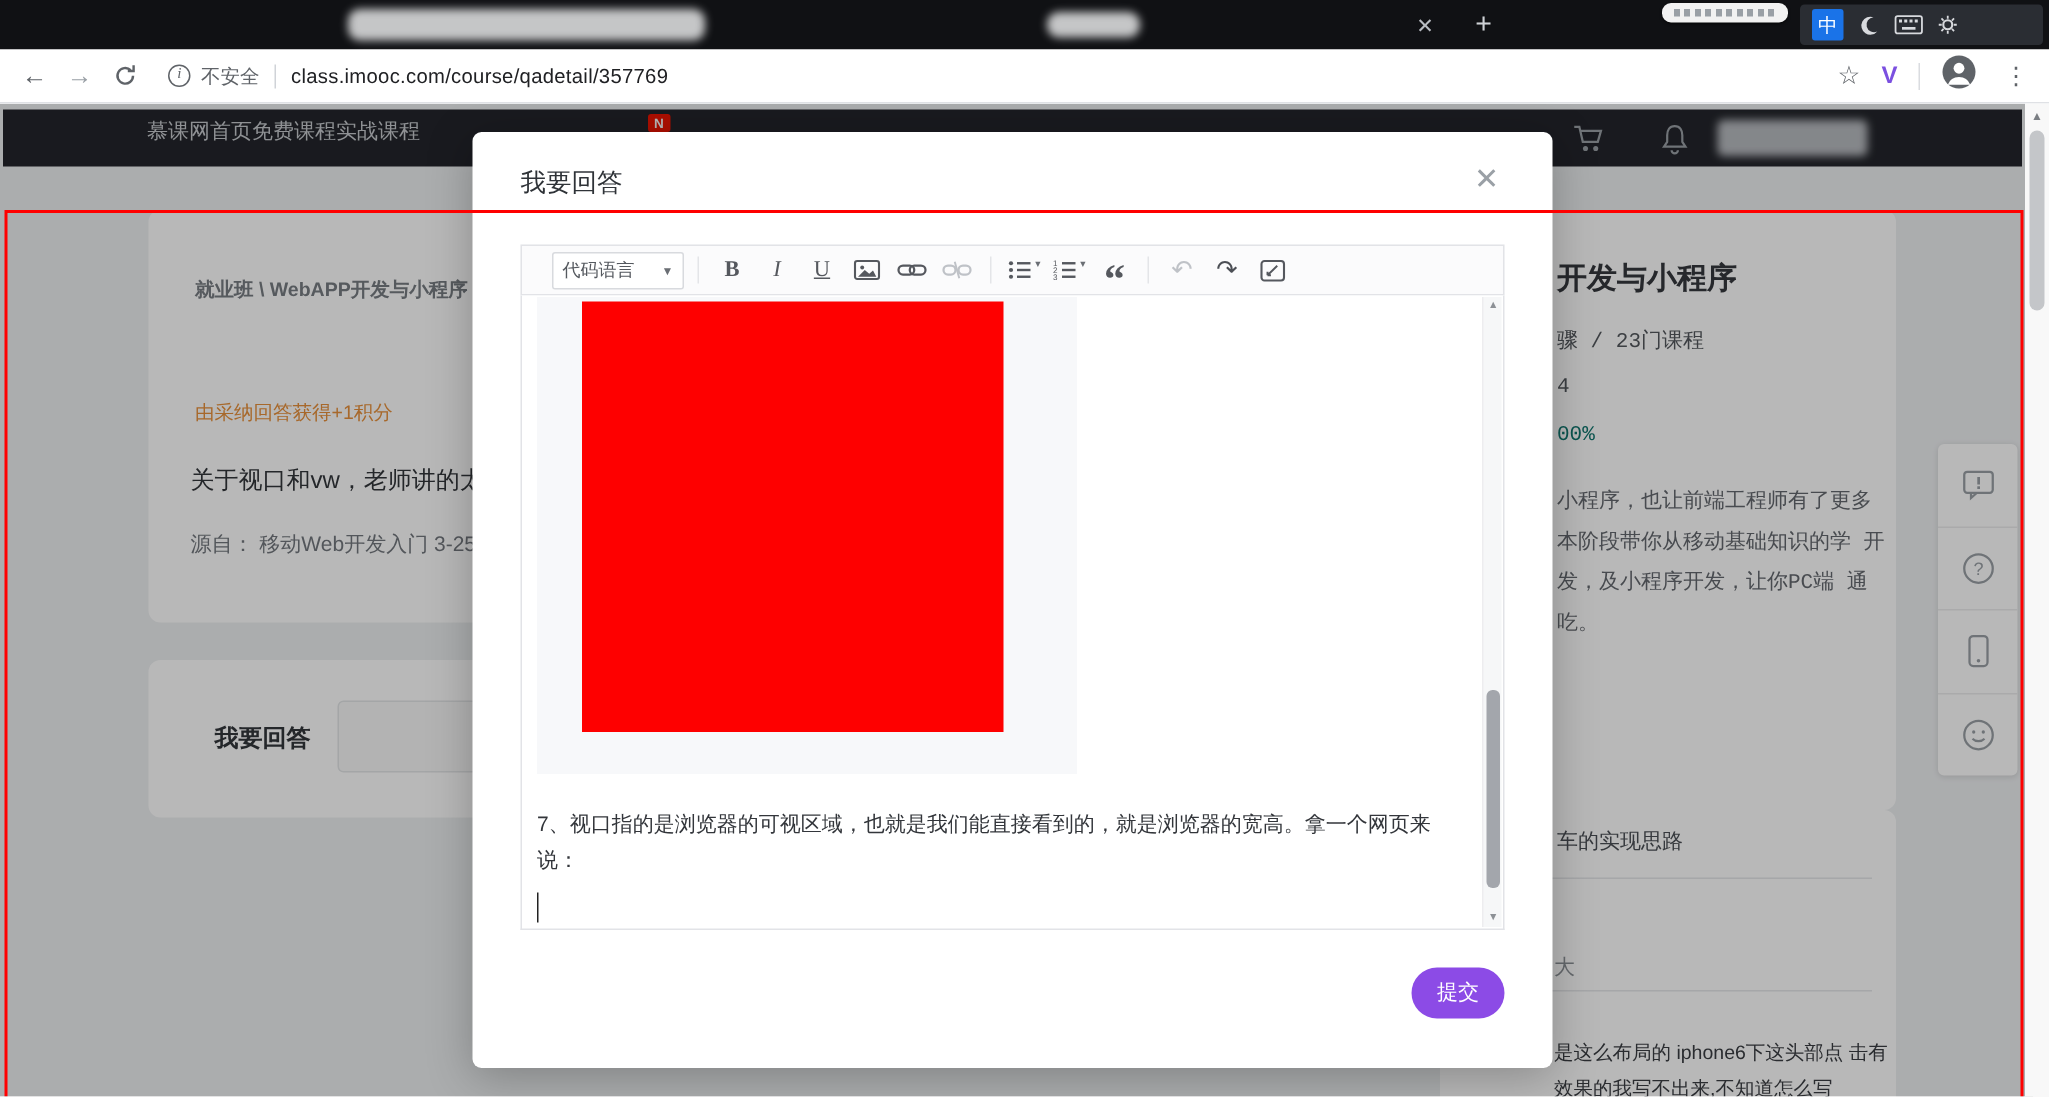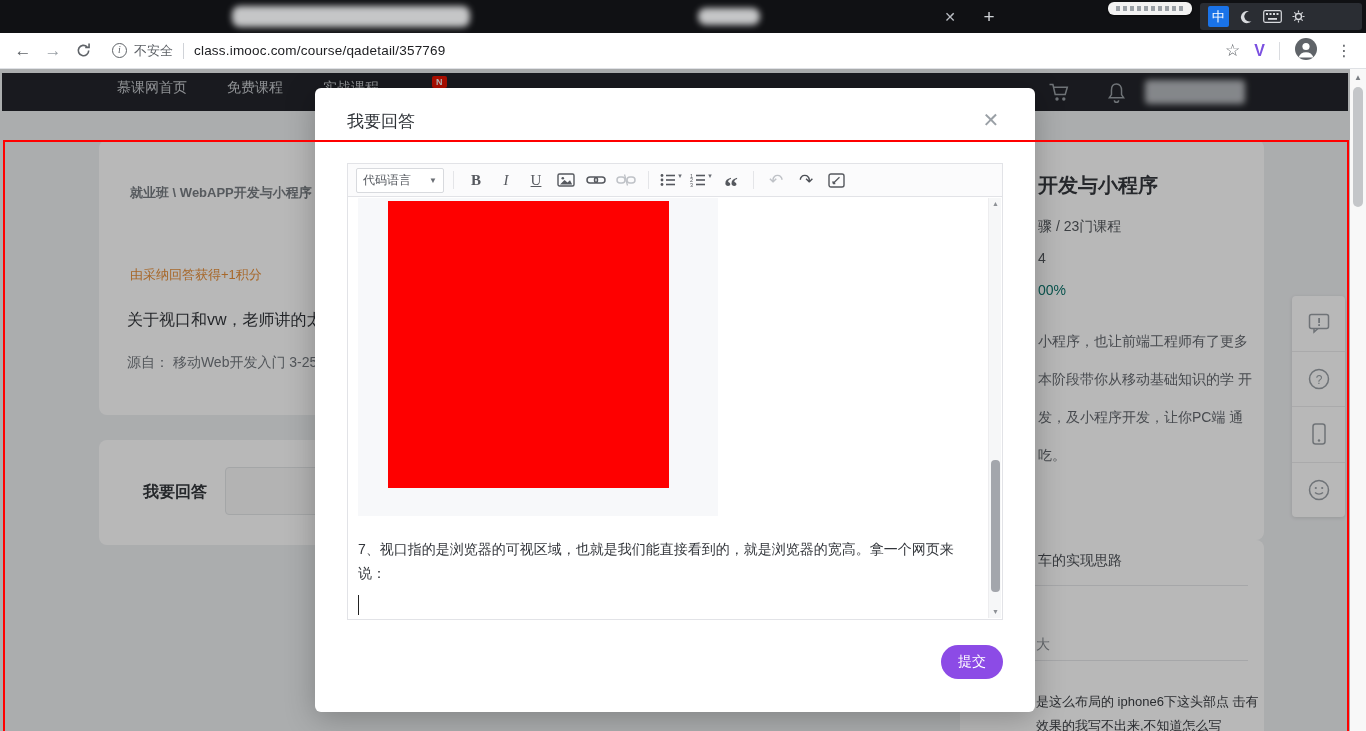--- a/index.html
+++ b/index.html
@@ -42,21 +42,21 @@
   .url-text { color:#202124; font-size:13.5px; letter-spacing:.2px; }
   .addr-right { margin-left:auto; display:flex; align-items:center; gap:14px; padding-right:10px; }
   .star-glyph { font-size:17px; color:#5f6368; cursor:pointer; }
   .ext-v { color:#7b50e0; font-weight:bold; font-size:16px; cursor:pointer; }
   .addr-right .addr-sep2 { width:1px; height:18px; background:#dadce0; }
   .kebab { font-size:16px; color:#5f6368; cursor:pointer; padding:0 4px; }
 
   
   .page { position:absolute; left:0; top:69px; width:1350px; height:662px; background:#eef0f2; overflow:hidden; }
   .site-nav { position:absolute; left:2px; top:4px; width:1346px; height:38px; background:#23252b; }
-  .site-nav .items { position:absolute; left:96px; top:0; display:flex; gap:40px; height:30px; align-items:center;margin-left:19px; }
+  .site-nav .items { position:absolute; left:96px; top:0; display:flex; height:30px; align-items:center; }
   .site-nav .items span { color:#c6c9ce; font-size:14px; cursor:pointer; white-space:nowrap; }
   .n-badge { position:absolute; left:430px; top:3px; background:#f01400; color:#fff; font-size:9px;
     padding:1px 4px; border-radius:2px; font-weight:bold; }
   .nav-icon { position:absolute; top:9px; cursor:pointer; }
   .nav-icon.cart { left:1046px; }
   .nav-icon.bell { left:1104px; }
   .nav-blur { position:absolute; left:1143px; top:7px; width:100px; height:24px; background:#c9ccd1;
     border-radius:4px; filter:blur(3px); opacity:.9; }
 
   .card { position:absolute; background:#fff; border-radius:8px; }
@@ -65,26 +65,26 @@
   .breadcrumb span { cursor:pointer;font-weight:bold; }
   .q-title { position:absolute; left:31px; top:78px; font-size:24px; font-weight:bold; color:#3b3f45; }
   .q-reward { position:absolute; left:31px; top:126px; font-size:13px; color:#e8913c; }
   .q-excerpt { position:absolute; left:28px; top:170px; font-size:16px; color:#33363b; }
   .q-source { position:absolute; left:28px; top:214px; font-size:14px; color:#73787e; }
   .a-card { left:99px; top:371px; width:836px; height:105px; }
   .a-label { position:absolute; left:44px; top:42px; font-size:16px; font-weight:bold; color:#33363b; }
   .a-input { position:absolute; left:126px; top:27px; width:692px; height:48px; background:#f8f8f9;
     border:1px solid #e4e6e8; border-radius:4px; }
 
-  .c-card { left:960px; top:71px; width:304px; height:400px; }
+  .c-card { left:960px; top:71px; width:304px; height:400px;font-family:Liberation Mono, monospace; }
   .c-title { position:absolute; left:78px; top:32px; font-size:20px; font-weight:bold; color:#35383d; }
   .c-meta { position:absolute; left:78px; top:78px; font-size:14px; color:#54585d; }
   .c-stat1 { position:absolute; left:78px; top:110px; font-size:14px; color:#54585d; }
   .c-stat2 { position:absolute; left:78px; top:142px; font-size:14px; color:#0f766e; }
-  .c-desc { position:absolute; left:78px; top:182px; font-size:14px; color:#65696f; line-height:38px; width:220px; }
+  .c-desc { position:absolute; left:78px; top:182px; font-size:14px; color:#65696f; line-height:27px; width:220px; }
   .r-card { left:960px; top:471px; width:304px; height:191px; border-radius:8px 8px 0 0; height:260px; }
   .r-item1 { position:absolute; left:78px; top:12px; font-size:14px; color:#4c5056; }
   .r-div1 { position:absolute; left:16px; right:16px; top:45px; height:1px; background:#e6e8ea; }
   .r-item2 { position:absolute; left:76px; top:96px; font-size:14px; color:#8d9297; }
   .r-div2 { position:absolute; left:16px; right:16px; top:120px; height:1px; background:#e6e8ea; }
   .r-item3 { position:absolute; left:76px; top:150px; font-size:13px; color:#3b3e43; line-height:24px; width:225px; }
 
   .float-bar { position:absolute; left:1292px; top:227px; width:53px; height:221px; background:#fff;
     border-radius:4px; box-shadow:0 1px 4px rgba(0,0,0,.12); display:flex; flex-direction:column; }
   .float-cell { flex:1; display:flex; align-items:center; justify-content:center; cursor:pointer;
@@ -93,21 +93,21 @@
 
   .overlay { position:absolute; left:0; top:0; width:1350px; height:662px; background:rgba(0,0,0,.28); z-index:5; }
 
   
   .modal { position:absolute; left:315px; top:19px; width:720px; height:624px; background:#fff;
     border-radius:6px; z-index:10; box-shadow:0 6px 30px rgba(0,0,0,.25); }
   .m-title { position:absolute; left:32px; top:22px; font-size:17px; color:#2f3338; font-weight:500; }
   .m-close { position:absolute; left:662px; top:18px; width:28px; height:28px; font-size:20px; color:#9aa0a6;
     text-align:center; line-height:28px; cursor:pointer; }
   .m-toolbar { position:absolute; left:32px; top:75px; width:656px; height:34px; background:#fbfbfc;
-    border:1px solid #e2e3e7; display:flex; align-items:center; padding:0 8px; gap:4px; }
+    border:1px solid #e2e3e7; display:flex; align-items:center; padding:0 20px; gap:4px; }
   .tb-select { display:flex; align-items:center; justify-content:space-between; width:88px; height:25px;
     background:#fff; border:1px solid #d8dade; border-radius:2px; padding:0 6px; cursor:pointer; }
   .tb-select .lbl { font-size:12px; color:#55595f; }
   .tb-select .crt { font-size:8px; color:#6a6e74; }
   .tb-sep { width:1px; height:18px; background:#e4e5e8; margin:0 5px; }
   .tb-btn { min-width:26px; height:26px; display:flex; align-items:center; justify-content:center;
     cursor:pointer; color:#55585e; border-radius:2px; }
   .tb-btn.bold { font-weight:bold; font-size:15px; font-family:"Liberation Serif","DejaVu Serif",serif; }
   .tb-btn.ital { font-style:italic; font-size:15px; font-family:"Liberation Serif","DejaVu Serif",serif; }
   .tb-btn.unde { text-decoration:underline; font-size:15px; font-family:"Liberation Serif","DejaVu Serif",serif; }

